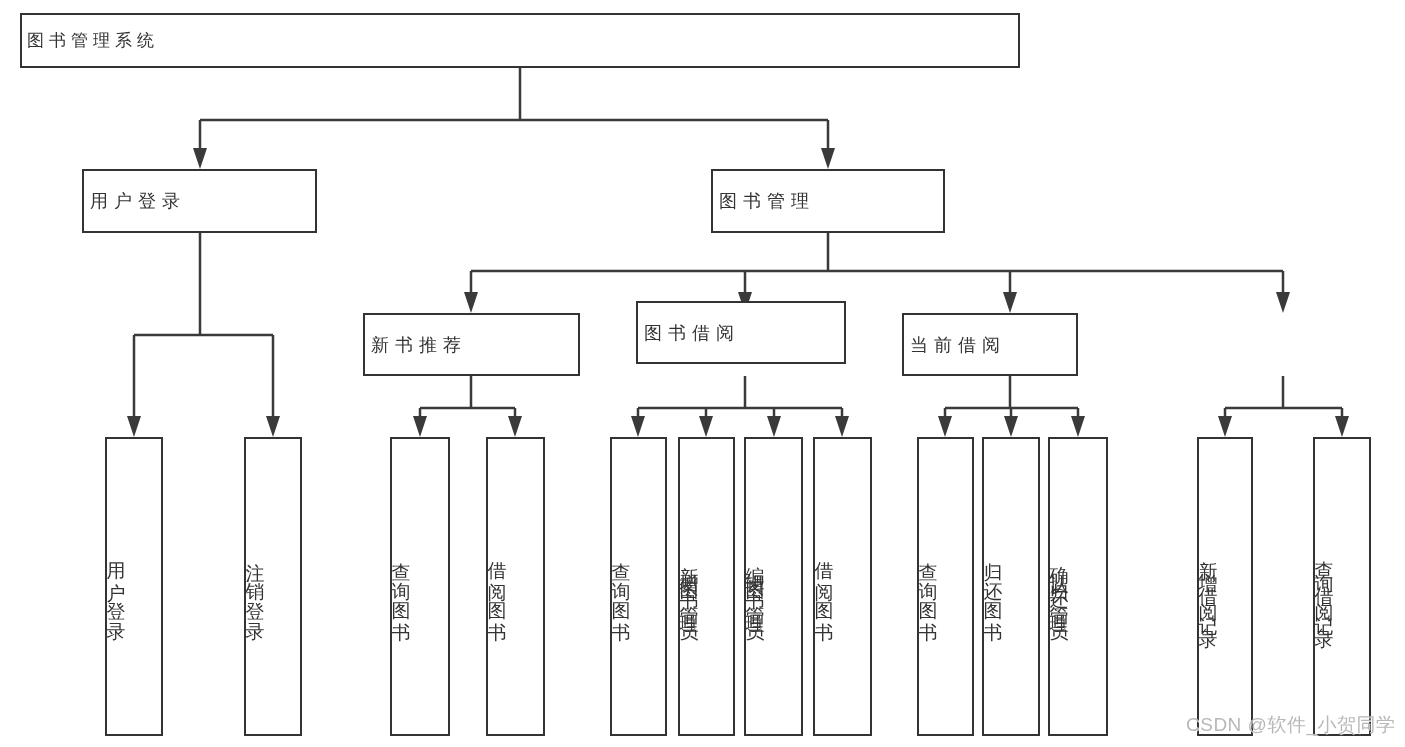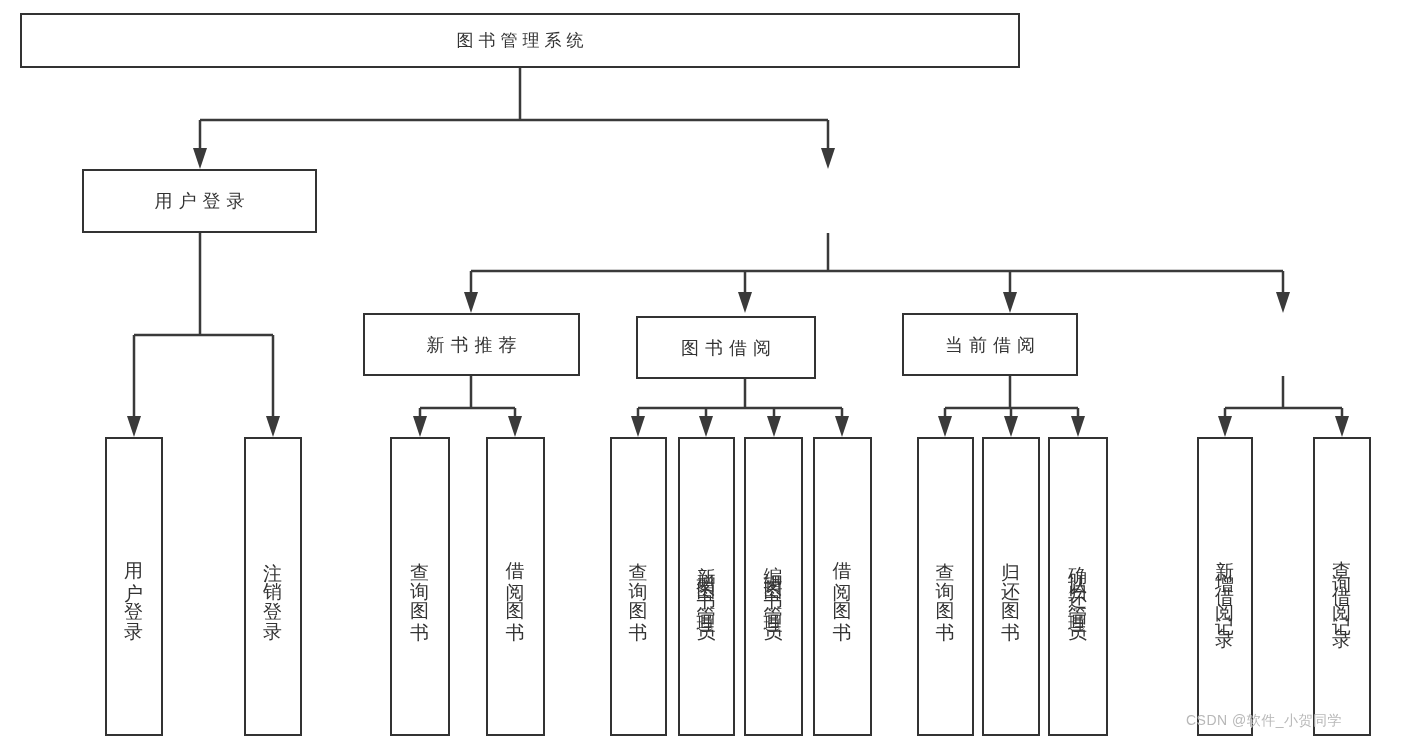--- a/index.html
+++ b/index.html
@@ -22,21 +22,21 @@
     top: 0;
     z-index: 1;
   }
   .node {
     position: absolute;
     background: #ffffff;
     border: 2.5px solid #333333;
     box-sizing: border-box;
     display: flex;
     align-items: center;
-    justify-content: center;
+    justify-content: flex-start;
     z-index: 2;
   }
   .hlabel {
     font-size: 18px;
     letter-spacing: 6px;
     text-indent: 6px; 
     white-space: nowrap;
   }
   .root .hlabel {
     font-size: 17px;
@@ -49,21 +49,21 @@
     font-size: 19px;
     letter-spacing: 8px;
     line-height: 1;
   }
   .vlabel.med  { letter-spacing: 14px; }
   .vlabel.wide { letter-spacing: 20px; }
   .watermark {
     position: absolute;
     left: 1186px;
     top: 712px;
-    font-size: 14px;
+    font-size: 19px;
     letter-spacing: 0.5px;
     color: #b8b8b8;
     white-space: nowrap;
     z-index: 5;
     text-shadow: 1px 1px 0 rgba(255,255,255,0.7);
   }
 </style>
 </head>
 <body>
 
@@ -116,25 +116,28 @@
     </g>
   </svg>
 
   <div class="node root" style="left:20px;top:13px;width:1000px;height:55px">
     <span class="hlabel">图书管理系统</span>
   </div>
 
   <div class="node" style="left:82px;top:169px;width:235px;height:64px">
     <span class="hlabel">用户登录</span>
   </div>
+  <div class="node" style="left:711px;top:169px;width:234px;height:64px">
+    <span class="hlabel">图书管理</span>
+  </div>
 
   <div class="node" style="left:363px;top:313px;width:217px;height:63px">
     <span class="hlabel">新书推荐</span>
   </div>
-  <div class="node" style="left:636px;top:316px;width:180px;height:63px">
+  <div class="node" style="left:636px;top:301px;width:210px;height:63px">
     <span class="hlabel">图书借阅</span>
   </div>
   <div class="node" style="left:902px;top:313px;width:176px;height:63px">
     <span class="hlabel">当前借阅</span>
   </div>
 
   <div class="node" style="left:105px;top:437px;width:58px;height:299px">
     <span class="vlabel wide">用户登录</span>
   </div>
   <div class="node" style="left:244px;top:437px;width:58px;height:299px">

